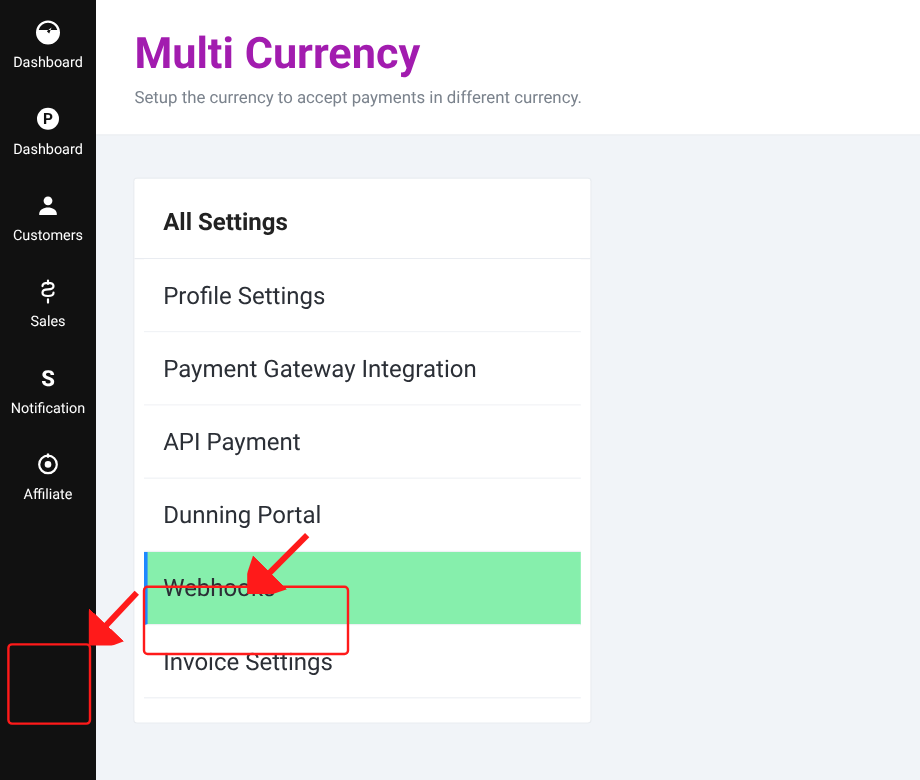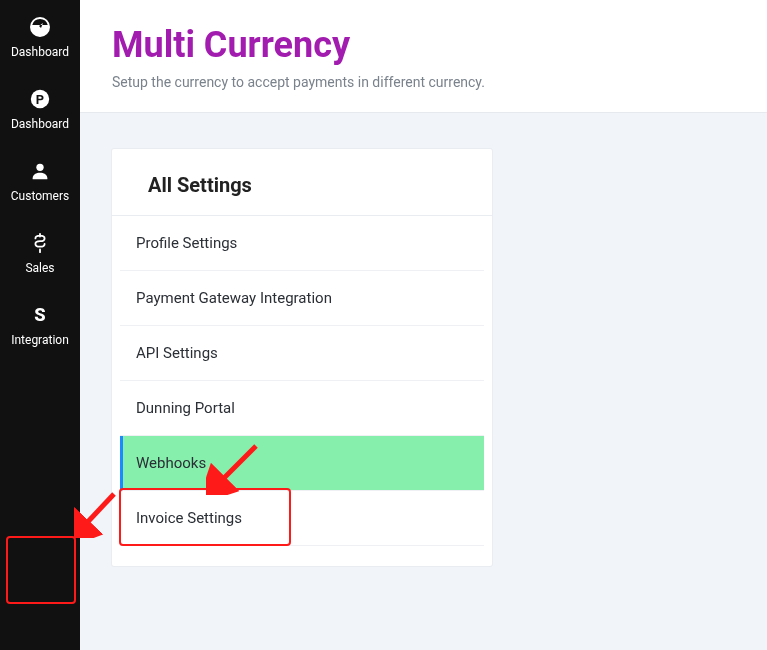--- a/index.html
+++ b/index.html
@@ -75,31 +75,31 @@
     background: #fff;
     width: 380px;
     border-radius: 2px;
     box-shadow: 0 0 0 1px rgba(0,0,0,0.03);
     padding: 0;
   }
   .panel-title {
     font-size: 20px;
     font-weight: 700;
     color: #222;
-    padding: 24px 24px 18px 36px;
+    padding: 24px 24px 18px 24px;
   }
   .panel hr {
     border: none;
     border-top: 1px solid #e9ecf1;
     margin: 0;
   }
   .settings-list { padding: 0 8px 20px 8px; }
   .settings-item {
     padding: 18px 16px;
-    font-size: 15px;
+    font-size: 20px;
     color: #2b2f36;
     border-bottom: 1px solid #eef0f4;
     cursor: pointer;
     background: #fff;
   }
   .settings-item.selected {
     background: #86efac;
     border-left: 3px solid #1e88ff;
     padding-left: 13px;
   }
@@ -165,42 +165,52 @@
     </span>
     <span class="label">Sales</span>
   </div>
 
   <div class="nav-item">
     <span class="icon">
       <svg viewBox="0 0 24 24" width="22" height="22">
           <text x="12" y="19" text-anchor="middle" font-size="20" font-weight="800" fill="#fff">S</text>
         </svg>
     </span>
-    <span class="label">Integration</span>
-  </div>
-
-
+    <span class="label">Notification</span>
+  </div>
+
+
+  <div class="nav-item">
+    <span class="icon">
+      <svg viewBox="0 0 24 24" width="22" height="22">
+          <circle cx="12" cy="12" r="3" fill="#fff"></circle>
+          <circle cx="12" cy="12" r="8" stroke="#fff" stroke-width="2" fill="none"></circle>
+          <line x1="12" y1="2" x2="12" y2="6" stroke="#fff" stroke-width="2"></line>
+        </svg>
+    </span>
+    <span class="label">Affiliate</span>
+  </div>
 
 
 </div>
 
 <div class="main">
   <div class="header">
     <h1>Multi Currency</h1>
     <p>Setup the currency to accept payments in different currency.</p>
   </div>
 
   <div class="content">
     <div class="panel">
       <div class="panel-title">All Settings</div>
       <hr>
       <div class="settings-list">
         <div class="settings-item">Profile Settings</div>
         <div class="settings-item">Payment Gateway Integration</div>
-        <div class="settings-item">API Settings</div>
+        <div class="settings-item">API Payment</div>
         <div class="settings-item">Dunning Portal</div>
         <div class="settings-item selected">Webhooks</div>
         <div class="settings-item">Invoice Settings</div>
       </div>
     </div>
   </div>
 </div>
 
 <div class="anno-box settings-box"></div>
 <div class="anno-box webhooks-box"></div>

